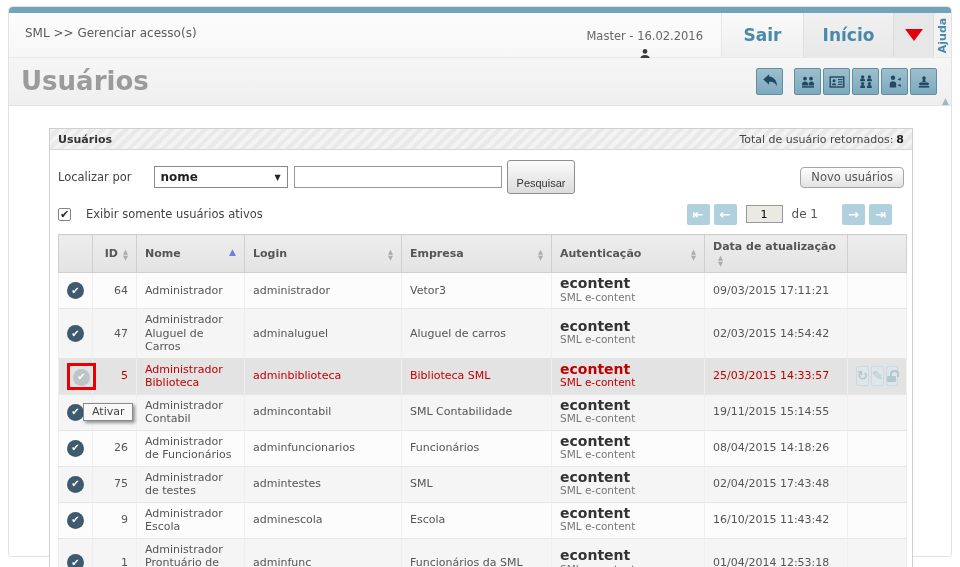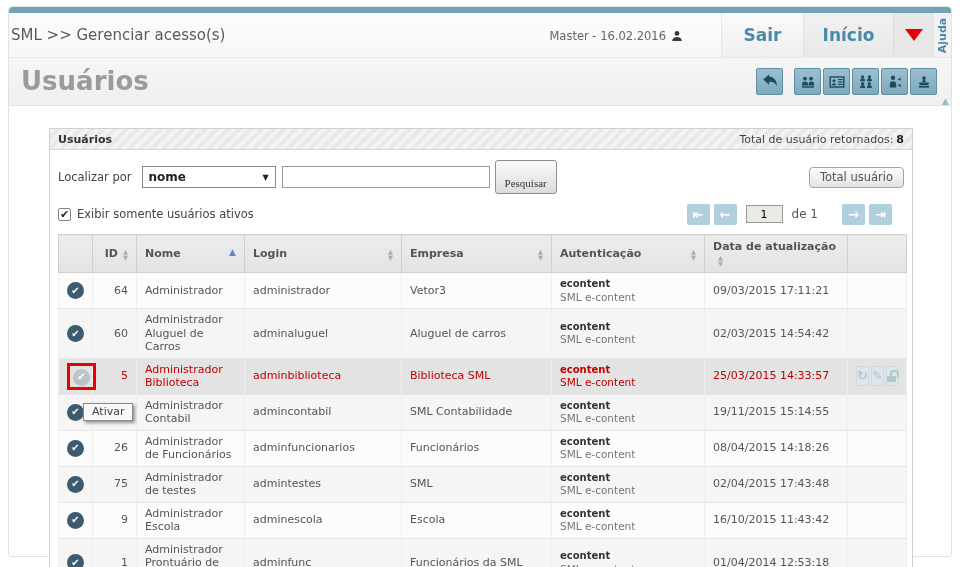--- a/index.html
+++ b/index.html
@@ -5,23 +5,23 @@
   * { margin:0; padding:0; box-sizing:border-box; }
   html,body { width:960px; height:567px; background:#fff;
     font-family:"DejaVu Sans","Liberation Sans",sans-serif; color:#555; }
   .app { position:absolute; left:8px; top:6px; width:944px; height:551px;
     background:#fff; border:1px solid #e2e2e2; border-radius:4px 4px 3px 3px; }
   .accent { height:6px; background:#71a4b8; border-radius:4px 4px 0 0; }
 
   
   .topbar { position:relative; height:45px; background:linear-gradient(#fcfcfc,#f7f7f7);
     border-bottom:1px solid #e9e9e9; }
-  .breadcrumb { position:absolute; left:2px; top:13px; font-size:15px; color:#5a5a5a; }
-  .userinfo { position:absolute; right:268px; top:16px; font-size:11.5px; color:#666;
-    display:flex; align-items:center; gap:5px; }
+  .breadcrumb { position:absolute; left:16px; top:13px; font-size:12px; color:#5a5a5a; }
+  .userinfo { position:absolute; right:248px; top:16px; font-size:11.5px; color:#666;
+    display:flex; align-items:center; gap:5px;flex-direction:column; }
   .hbtn { position:absolute; top:0; height:44px; display:flex; align-items:center;
     justify-content:center; font-size:17px; font-weight:bold; color:#4a8aa8; cursor:pointer; }
   .hbtn.sair { right:148px; width:82px; background:linear-gradient(#fafafa,#efefef); border-left:1px solid #e6e6e6; }
   .hbtn.inicio { right:58px; width:90px; background:linear-gradient(#f1f1f1,#e8e8e8); border-left:1px solid #e0e0e0; }
   .hbtn.drop { right:18px; width:40px; background:#e7e7e7; border-left:1px solid #dcdcdc; }
   .tri-red { width:0; height:0; border-left:9px solid transparent; border-right:9px solid transparent;
     border-top:12px solid #e3000e; }
   .ajuda { position:absolute; right:0; top:0; width:18px; height:44px; background:#f2f2f2;
     border-left:1px solid #ddd; display:flex; align-items:center; justify-content:center; }
   .ajuda span { transform:rotate(-90deg); font-size:11px; font-weight:bold; color:#4a8aa8; white-space:nowrap; }
@@ -40,35 +40,35 @@
   .panel { position:absolute; left:40px; top:121px; width:864px; border:1px solid #cfcfcf; background:#fff; }
   .phead { height:21px; display:flex; align-items:center; justify-content:space-between;
     padding:0 8px; border-bottom:1px solid #d6d6d6;
     background:repeating-linear-gradient(135deg,#f3f3f3 0 4px,#e9e9e9 4px 8px); }
   .phead .t { font-size:11px; font-weight:bold; color:#333; }
   .phead .tot { font-size:11px; color:#444; }
   .phead .tot b { color:#222; margin-left:3px; }
   .pbody { padding:10px 8px 12px 8px; }
 
   .row1 { display:flex; align-items:center; }
-  .lbl { font-size:11.5px; color:#444; margin-right:10px; }
+  .lbl { font-size:11.5px; color:#444; margin-right:22px; }
   .sel { width:134px; height:22px; border:1px solid #888; background:#fff; display:flex;
     align-items:center; padding:0 6px; font-size:12px; font-weight:bold; color:#222; cursor:pointer; }
   .sel .arr { margin-left:auto; font-size:8px; color:#222; }
   .txt { width:208px; height:22px; border:1px solid #999; margin-left:6px; padding:0 4px;
     font-size:12px; font-family:inherit; }
-  .btn { height:32px; margin-left:5px; padding:16px 9px; font-size:11px; color:#333; font-family:Liberation Serif, serif;
+  .btn { height:32px; margin-left:5px; padding:16px 9px; font-size:11px; color:#333; font-family:Liberation Sans, sans-serif;
     background:linear-gradient(#fbfbfb,#dcdcdc); border:1px solid #8e8e8e; border-radius:3px; cursor:pointer; }
   .newbtn { margin-left:auto; height:21px; padding:0 10px; font-size:11.5px; color:#555; font-family:inherit;
     background:linear-gradient(#fdfdfd,#e3e3e3); border:1px solid #a5a5a5; border-radius:4px; cursor:pointer; }
 
   .row2 { display:flex; align-items:center; margin-top:8px; height:24px; }
   .cb { width:13px; height:13px; border:1px solid #848484; border-radius:2px; background:#fff;
     display:inline-flex; align-items:center; justify-content:center; font-size:11px; color:#2b2b2b; cursor:pointer; }
-  .cb + span { font-size:11.5px; color:#444; margin-left:6px; }
+  .cb + span { font-size:11.5px; color:#444; margin-left:15px; }
   .pager { margin-left:auto; display:flex; align-items:center; gap:4px; margin-right:12px; }
   .pbtn { width:23px; height:21px; background:#b0d0dd; border:none; border-radius:2px; color:#fff;
     font-size:13px; font-weight:bold; display:flex; align-items:center; justify-content:center; cursor:pointer; }
   .pnum { width:37px; height:18px; border:1px solid #999; background:#eaeae2; text-align:center;
     font-size:11px; font-family:inherit; margin:0 5px; }
   .ofp { font-size:12px; color:#555; margin-right:20px; }
 
   
   table { border-collapse:collapse; width:848px; margin-top:8px; table-layout:fixed; }
   thead th { height:38px; background:linear-gradient(#ededed,#e3e3e3); border:1px solid #cfcfcf;
@@ -83,21 +83,21 @@
   tbody tr:nth-child(even) { background:#f5f5f5; }
   tbody tr:nth-child(odd) { background:#fcfcfc; }
   tbody tr.hl { background:#e3e3e3; }
   tbody tr.hl td { color:#c00000; }
   .status { display:inline-flex; width:17px; height:17px; border-radius:50%; background:#3d5a6e;
     color:#fff; font-size:10px; align-items:center; justify-content:center; cursor:pointer; }
   .status.off { background:#bdc4c8; }
   .redbox { position:relative; display:inline-block; border:3px solid #ea0000; padding:3px 3px 1px 3px; }
   .tip { position:absolute; left:13px; top:37px; z-index:9; background:#f8f8f8; border:1px solid #8a8a8a;
     box-shadow:2px 2px 3px rgba(0,0,0,.4); padding:1px 8px 2px 8px; font-size:11px; color:#444; white-space:nowrap; }
-  .auth1 { font-weight:bold; color:#333; font-size:10px; }
+  .auth1 { font-weight:bold; color:#333; font-size:14px; }
   .auth2 { color:#777; font-size:10.5px; }
   tr.hl .auth1, tr.hl .auth2 { color:#c00000; }
   .idcell { text-align:right; }
   .acts { display:flex; gap:2px; }
   .act { width:20px; height:20px; background:#dde6ea; border:1px solid #ccd9de; border-radius:2px;
     display:inline-flex; align-items:center; justify-content:center; color:#b3c7cf; font-size:13px;
     font-weight:bold; cursor:pointer; }
   .lockg { position:relative; width:9px; height:6px; background:#b3c7cf; border-radius:1px; margin-top:6px; }
   .lockg::before { content:''; position:absolute; top:-6px; left:3px; width:5px; height:5px;
     border:2px solid #b3c7cf; border-bottom:none; border-radius:4px 4px 0 0; }
@@ -197,21 +197,21 @@
     </div>
     <div class="pbody">
       <div class="row1">
         <span class="lbl">Localizar por</span>
         <div class="sel">
           <span>nome</span>
           <span class="arr">▼</span>
         </div>
         <input class="txt" type="text" value="" style="">
         <button class="btn">Pesquisar</button>
-        <button class="newbtn">Total usuário</button>
+        <button class="newbtn">Novo usuários</button>
       </div>
       <div class="row2">
         <span class="cb">✔</span>
         <span>Exibir somente usuários ativos</span>
         <div class="pager">
           <span class="pbtn">⇤</span>
           <span class="pbtn">←</span>
           <input class="pnum" value="1" style="">
           <span class="ofp">de 1</span>
           <span class="pbtn">→</span>
@@ -251,21 +251,21 @@
               <td>Vetor3</td>
               <td>
                 <div class="auth1">econtent</div>
                 <div class="auth2">SML e-content</div>
               </td>
               <td>09/03/2015 17:11:21</td>
               <td></td>
             </tr>
             <tr>
               <td><span class="status">✔</span></td>
-              <td class="idcell">60</td>
+              <td class="idcell">47</td>
               <td>Administrador Aluguel de Carros</td>
               <td>adminaluguel</td>
               <td>Aluguel de carros</td>
               <td>
                 <div class="auth1">econtent</div>
                 <div class="auth2">SML e-content</div>
               </td>
               <td>02/03/2015 14:54:42</td>
               <td></td>
             </tr>

